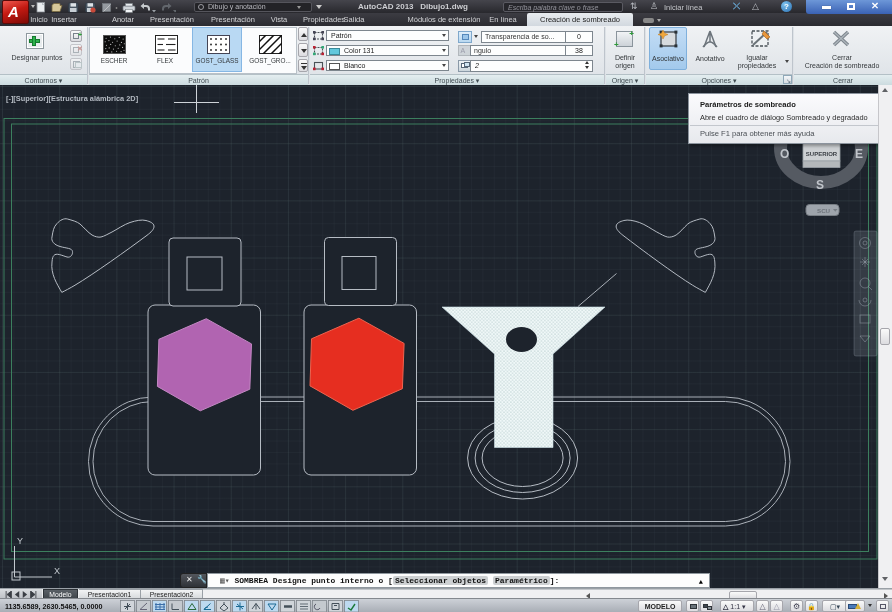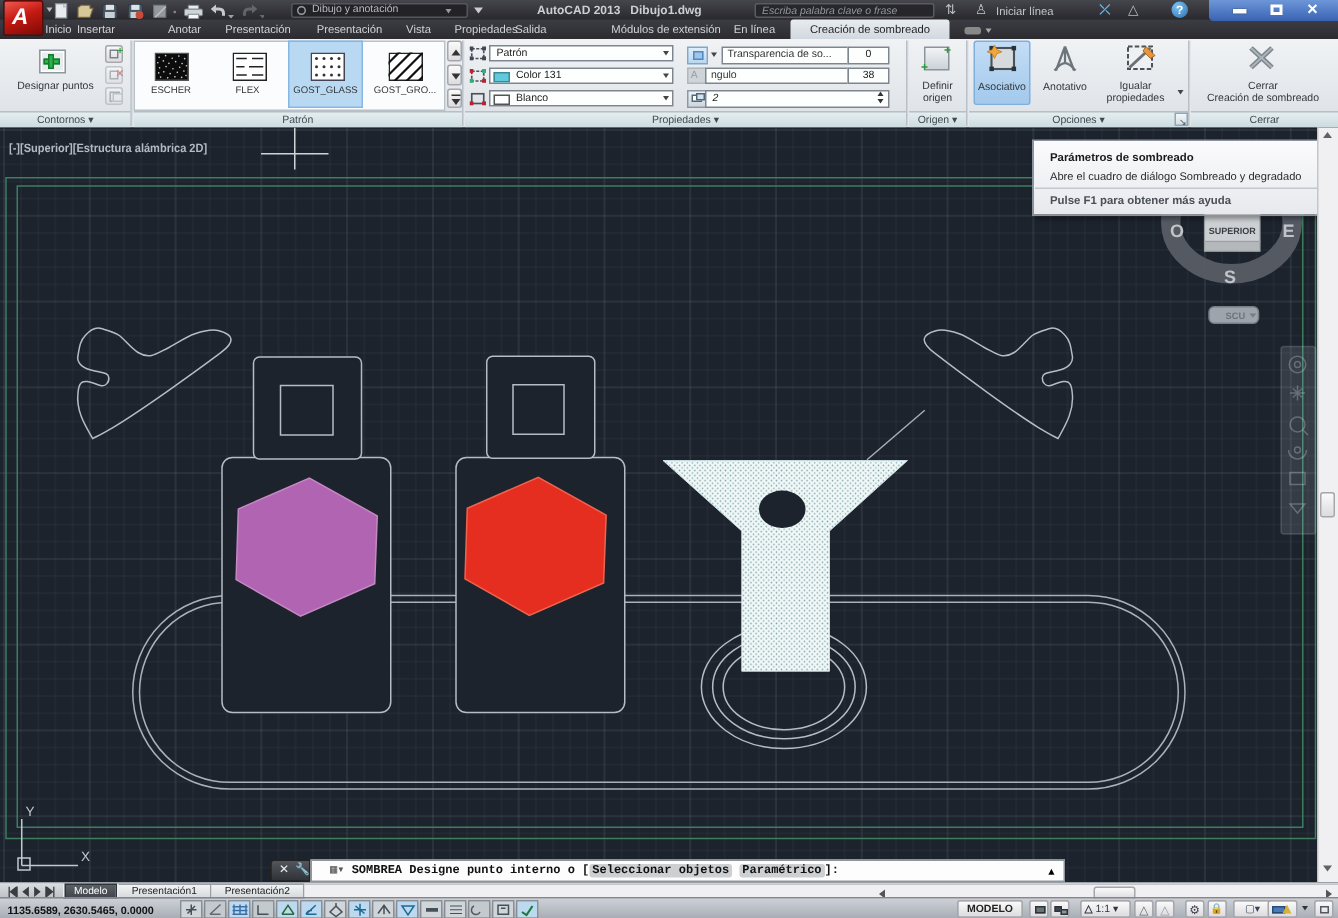--- a/index.html
+++ b/index.html
@@ -427,21 +427,21 @@
 <rect x="860" y="315" width="10" height="8"></rect>
 <path d="M860,336 l10,0 l-5,6 z"></path>
 </g>
 </g>
 </svg>
 
 <div class="abs" id="tooltip">
   <div class="abs" style="left:11px;top:6px;font-weight:bold;color:#1a1a1a">Parámetros de sombreado</div>
   <div class="abs" style="left:11px;top:19px;color:#2a2a2a;font-size:7.4px">Abre el cuadro de diálogo Sombreado y degradado</div>
   <div class="abs" style="left:1px;top:31px;width:197px;height:1px;background:#c3c7cd"></div>
-  <div class="abs" style="left:11px;top:35px;font-weight:bold;color:#4a4f55">Pulse F1 para obtener más ayuda</div>
+  <div class="abs" style="left:11px;top:35px;font-weight:normal;color:#4a4f55">Pulse F1 para obtener más ayuda</div>
 </div>
 
 <div class="abs" id="cmdbar">
  <div id="cmdcap">
    <span class="abs" style="left:5px;top:1px;font-size:8px;color:#eee">✕</span>
    <span class="abs" style="left:16px;top:1px;font-size:8px;color:#cdd3da">🔧</span>
  </div>
  <div id="cmdmain"><span style="margin-left:12px;color:#555">▦▾</span> SOMBREA Designe punto interno o [<span class="chip">Seleccionar objetos</span> <span class="chip">Paramétrico</span>]:<span class="abs" style="right:6px;top:2px;color:#000;font-size:7px">▲</span></div>
 </div>
 

